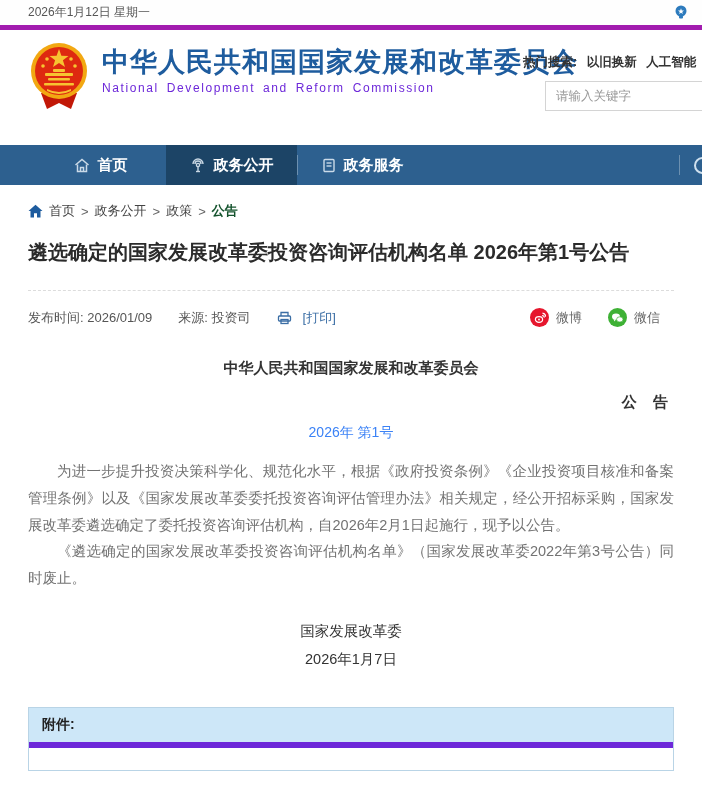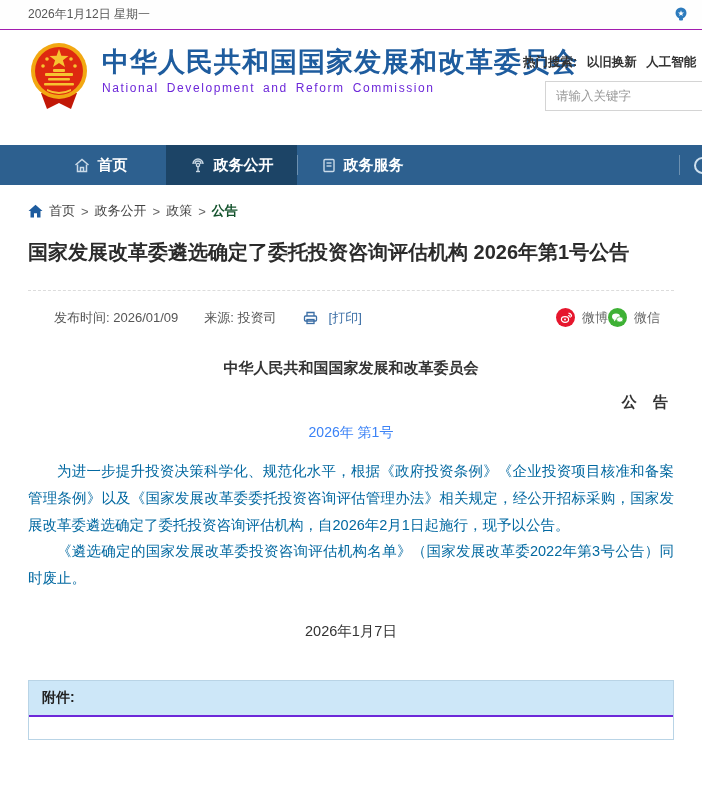--- a/index.html
+++ b/index.html
@@ -11,21 +11,21 @@
     position: relative;
   }
 
   
   .topbar {
     height: 30px;
     display: flex;
     align-items: center;
     justify-content: space-between;
     padding: 0 14px 0 28px;
-    border-bottom: 1px solid #a21caf;
+    border-bottom: 5px solid #a21caf;
     font-size: 12px;
     color: #555;
     background: #fefefe;
   }
 
   
   .header { height: 115px; position: relative; background: #fff; }
   .emblem { position: absolute; left: 27px; top: 11px; width: 64px; height: 72px; }
   .brand { position: absolute; left: 102px; top: 16px; }
   .brand-cn {
@@ -144,36 +144,36 @@
   .dashed-divider {
     margin-top: 24px;
     border-top: 1px dashed #dcdcdc;
   }
   .meta-row {
     margin-top: 17px;
     display: flex;
     align-items: center;
     font-size: 13px;
     color: #555;
-    margin-left: 26px;
   }
   .meta-item { margin-right: 26px; white-space: nowrap; }
   .meta-item .meta-val { color: #555; }
   .print-link {
     display: inline-flex;
     align-items: center;
     gap: 11px;
     color: #3b6ea5;
     cursor: pointer;
     white-space: nowrap;
   }
   .share-group {
     margin-left: auto;
     display: flex;
     align-items: center;
+    gap: 26px;
     padding-right: 14px;
   }
   .share-item {
     display: inline-flex;
     align-items: center;
     gap: 7px;
     color: #666;
     cursor: pointer;
     font-size: 13px;
   }
@@ -186,38 +186,38 @@
   }
 
   .doc-org { margin-top: 32px; text-align: center; font-weight: bold; font-size: 15px; color: #333; }
   .doc-type { margin-top: 15px; text-align: right; font-weight: bold; font-size: 15px; color: #333; letter-spacing: 6px; }
   .doc-number { margin-top: 12px; text-align: center; font-size: 14px; color: #3b82f6; }
 
   .doc-body { margin-top: 16px; }
   .doc-body p {
     font-size: 14.5px;
     line-height: 1.85;
-    color: #0369a1;
+    color: #737373;
     text-indent: 2em;
     text-align: justify;
   }
   .signature { margin-top: 26px; text-align: center; font-size: 14.5px; color: #333; line-height: 1.9; }
 
   
   .attach-box {
     margin: 34px 28px 0;
     border: 1px solid #b9d4e6;
   }
   .attach-header {
     background: #cde7f8;
     padding: 8px 13px;
     font-size: 14px;
     font-weight: bold;
     color: #222;
-    border-bottom: 2px solid #6d28d9;
+    border-bottom: 6px solid #6d28d9;
   }
   .attach-row {
     padding: 11px 11px;
     display: flex;
     align-items: center;
     gap: 3px;
   }
 </style>
 </head>
 <body>
@@ -312,21 +312,21 @@
   <span class="crumb">首页</span>
   <span class="sep">&gt;</span>
   <span class="crumb">政务公开</span>
   <span class="sep">&gt;</span>
   <span class="crumb">政策</span>
   <span class="sep">&gt;</span>
   <span class="crumb current">公告</span>
 </div>
 
 <div class="article">
-  <h1 class="article-title">国家发展改革委遴选确定了委托投资咨询评估机构 2026年第1号公告</h1>
+  <h1 class="article-title">遴选确定的国家发展改革委投资咨询评估机构名单 2026年第1号公告</h1>
 
   <div class="dashed-divider"></div>
 
   <div class="meta-row">
     <span class="meta-item">
       <span>发布时间:</span>
       <span class="meta-val">2026/01/09</span>
     </span>
     <span class="meta-item">
       <span>来源:</span>
@@ -370,20 +370,21 @@
   <div class="doc-org">中华人民共和国国家发展和改革委员会</div>
   <div class="doc-type">公 告</div>
   <div class="doc-number">2026年 第1号</div>
 
   <div class="doc-body">
     <p>为进一步提升投资决策科学化、规范化水平，根据《政府投资条例》《企业投资项目核准和备案管理条例》以及《国家发展改革委委托投资咨询评估管理办法》相关规定，经公开招标采购，国家发展改革委遴选确定了委托投资咨询评估机构，自2026年2月1日起施行，现予以公告。</p>
     <p>《遴选确定的国家发展改革委投资咨询评估机构名单》（国家发展改革委2022年第3号公告）同时废止。</p>
   </div>
 
   <div class="signature">
+    <div>国家发展改革委</div>
     <div>2026年1月7日</div>
   </div>
 </div>
 
 <div class="attach-box">
   <div class="attach-header">附件:</div>
   <div class="attach-row">
     
     
   </div>

